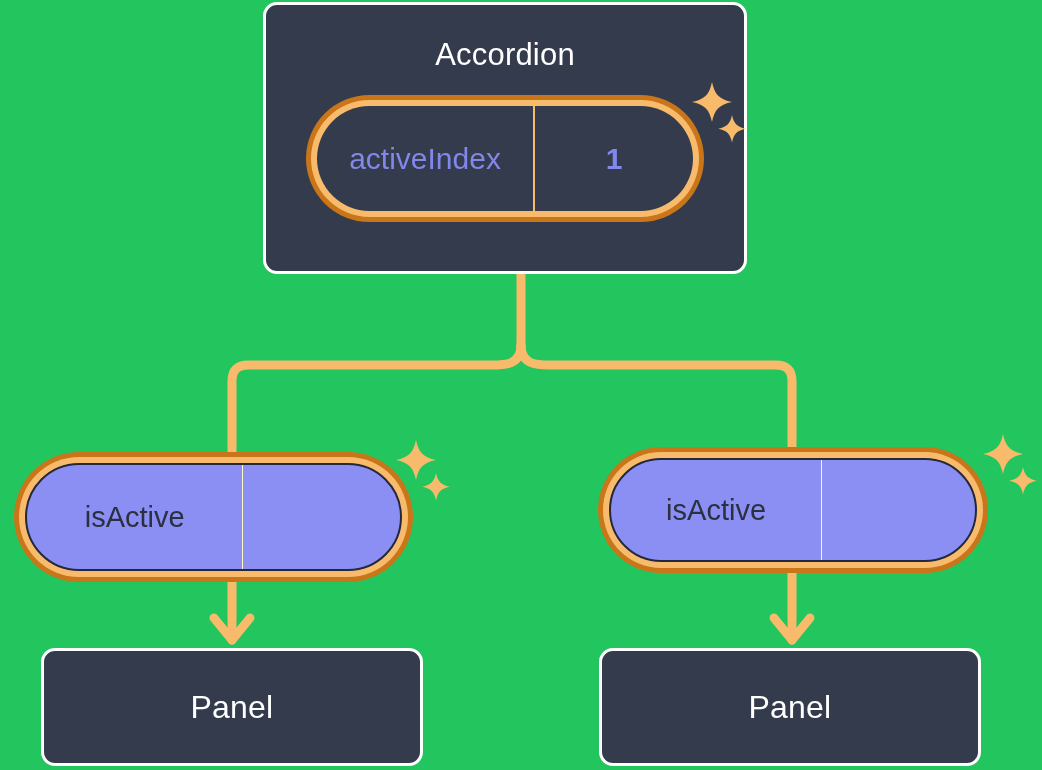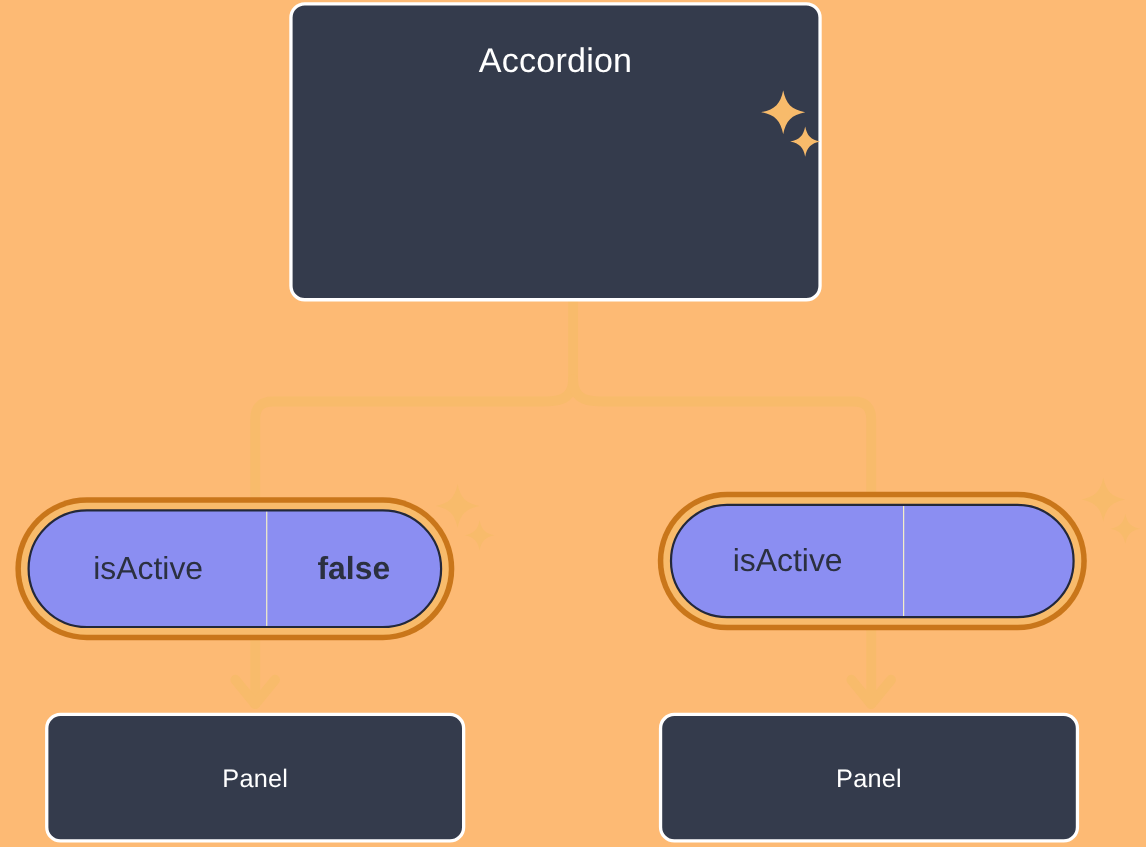--- a/index.html
+++ b/index.html
@@ -7,21 +7,21 @@
     margin: 0; padding: 0;
     width: 1042px; height: 770px;
     overflow: hidden;
     background: #4c646f;
     font-family: "Liberation Sans", sans-serif;
   }
   #stage {
     position: relative;
     width: 1042px;
     height: 770px;
-    background: #fdba74;
+    background: #22c55e;
   }
 
   
   #wires {
     position: absolute;
     left: 0; top: 0;
     width: 1042px; height: 770px;
     z-index: 1;
     pointer-events: none;
   }
@@ -41,21 +41,21 @@
     color: #ffffff;
     font-size: 31px;
     font-weight: 400;
     letter-spacing: .2px;
     line-height: 1;
     white-space: nowrap;
   }
   .card.panel {
     align-items: center;
   }
-  .card.panel .card-title { font-size: 23px; }
+  .card.panel .card-title { font-size: 32px; }
 
   #accordion-card {
     left: 263px; top: 2px;
     width: 484px; height: 272px;
     padding-top: 34px;
   }
   #panel-left-card {
     left: 41px; top: 648px;
     width: 382px; height: 118px;
   }
@@ -166,34 +166,43 @@
 
       <path d="M792,573 L792,640"></path>
       <path d="M774,618 L792,640 L810,618"></path>
     </g>
   </svg>
 
   <div class="card" id="accordion-card">
     <div class="card-title">Accordion</div>
   </div>
 
+  <div class="pill-wrap pill-dark" id="pill-active-index">
+    <div class="pill-outer">
+      <div class="pill-mid">
+        <div class="pill-inner">
+          <div class="pill-key">activeIndex</div>
+          <div class="pill-val">1</div>
+        </div>
+      </div>
+    </div>
+  </div>
 
   <div class="sparkle-group" id="sparkle-accordion">
     <svg width="60" height="70" viewBox="0 0 60 70" aria-hidden="true">
       <path fill="#f8bb6b" d="M24,0 C26.5,12.5 31.5,17.5 44,20 C31.5,22.5 26.5,27.5 24,40 C21.5,27.5 16.5,22.5 4,20 C16.5,17.5 21.5,12.5 24,0 Z"></path>
       <path fill="#f8bb6b" d="M44,33 C45.7,41.5 49.2,45 57.7,46.7 C49.2,48.4 45.7,51.9 44,60.4 C42.3,51.9 38.8,48.4 30.3,46.7 C38.8,45 42.3,41.5 44,33 Z"></path>
     </svg>
   </div>
 
   <div class="pill-wrap pill-purple" id="pill-is-active-left">
     <div class="pill-outer">
       <div class="pill-mid">
         <div class="pill-inner">
           <div class="pill-key">isActive</div>
-          <div class="pill-val">false</div>
         </div>
       </div>
     </div>
   </div>
 
   <div class="sparkle-group" id="sparkle-left">
     <svg width="60" height="70" viewBox="0 0 60 70" aria-hidden="true">
       <path fill="#f8bb6b" d="M24,0 C26.5,12.5 31.5,17.5 44,20 C31.5,22.5 26.5,27.5 24,40 C21.5,27.5 16.5,22.5 4,20 C16.5,17.5 21.5,12.5 24,0 Z"></path>
       <path fill="#f8bb6b" d="M44,33 C45.7,41.5 49.2,45 57.7,46.7 C49.2,48.4 45.7,51.9 44,60.4 C42.3,51.9 38.8,48.4 30.3,46.7 C38.8,45 42.3,41.5 44,33 Z"></path>
     </svg>

